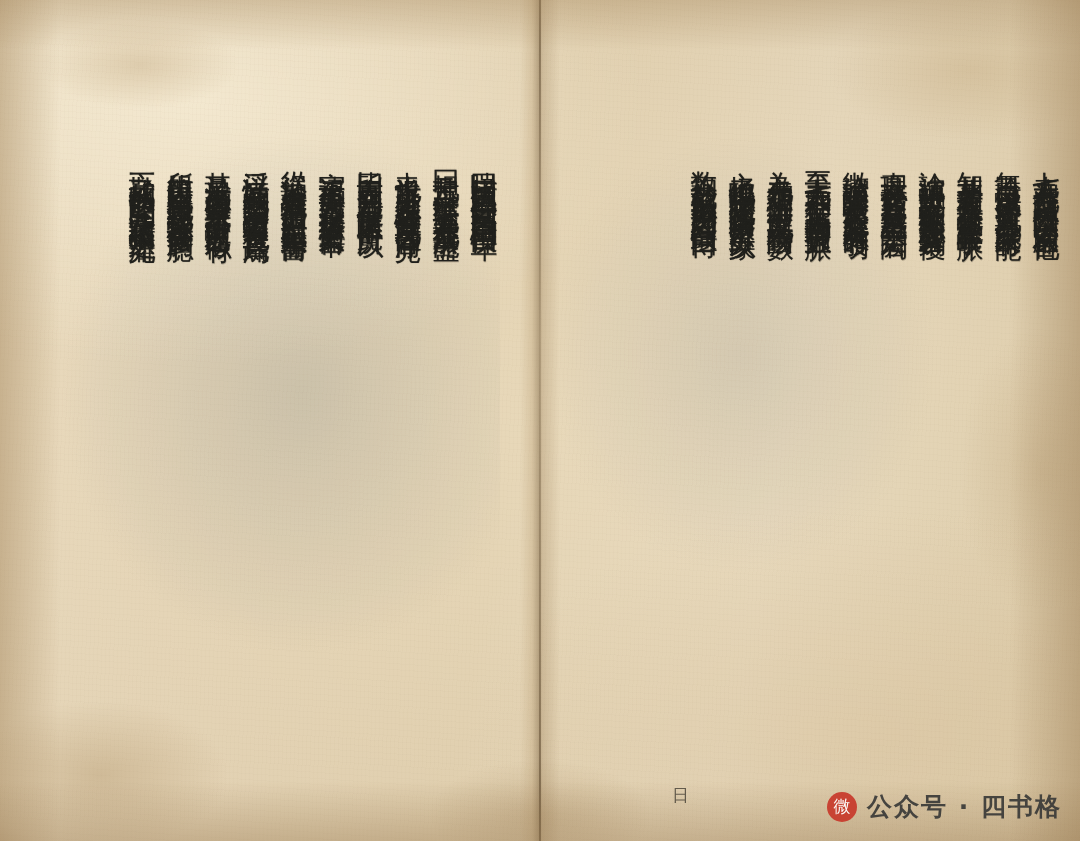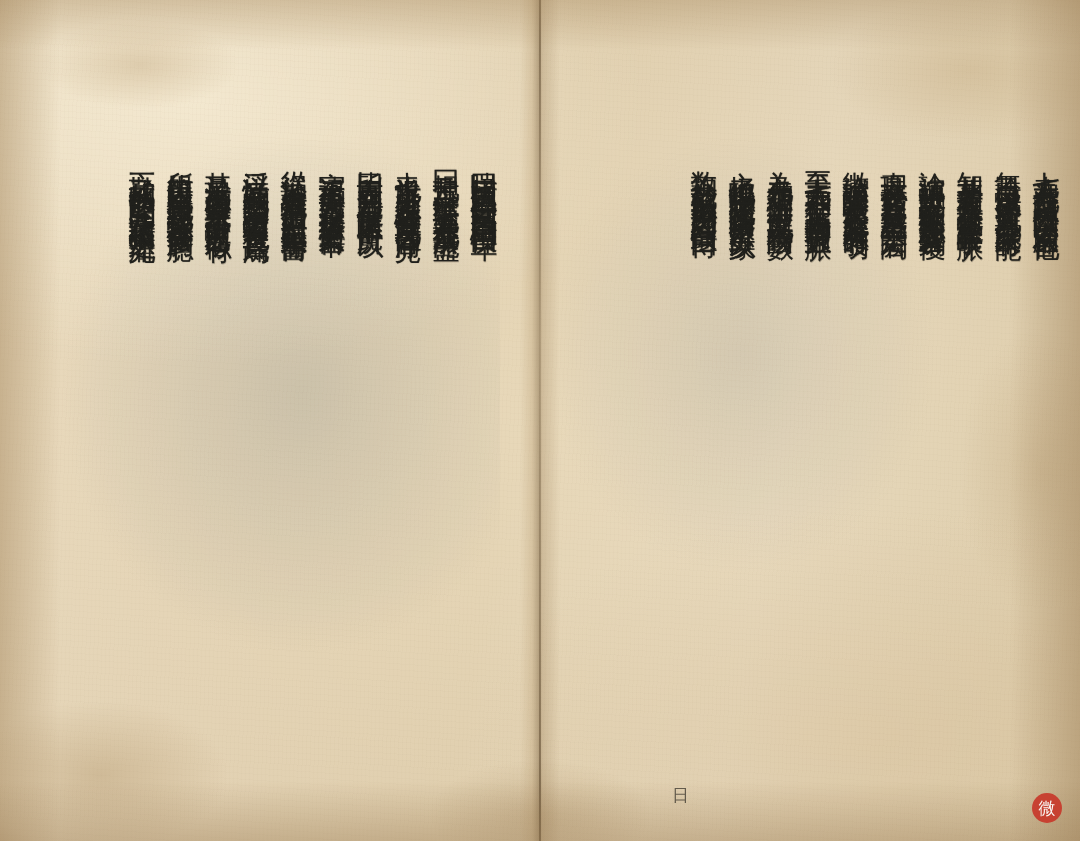--- a/index.html
+++ b/index.html
@@ -201,14 +201,15 @@
       <div class="col">從涓於泉論者僅見滑伯仁蔡西山戴起宗等書而</div>
       <div class="col">浮已惜其察色聞聲問證之際猶畧畧也復甚疏焉</div>
       <div class="col">其於是渴志考索日興家君辞論于家庭已而似有</div>
       <div class="col">所得第因賦質庸鈍難記易忘遂採群書參胸臆</div>
       <div class="col">之勒成一帙而於望聞問三法及諸脈捐類之辯尤</div>
     </div>
   </div>
 
   <div id="watermark">
     <div id="wm-badge">微</div>
+    <div id="wm-text">公众号 · 四书格</div>
   </div>
 </div>
 
 </body></html>

